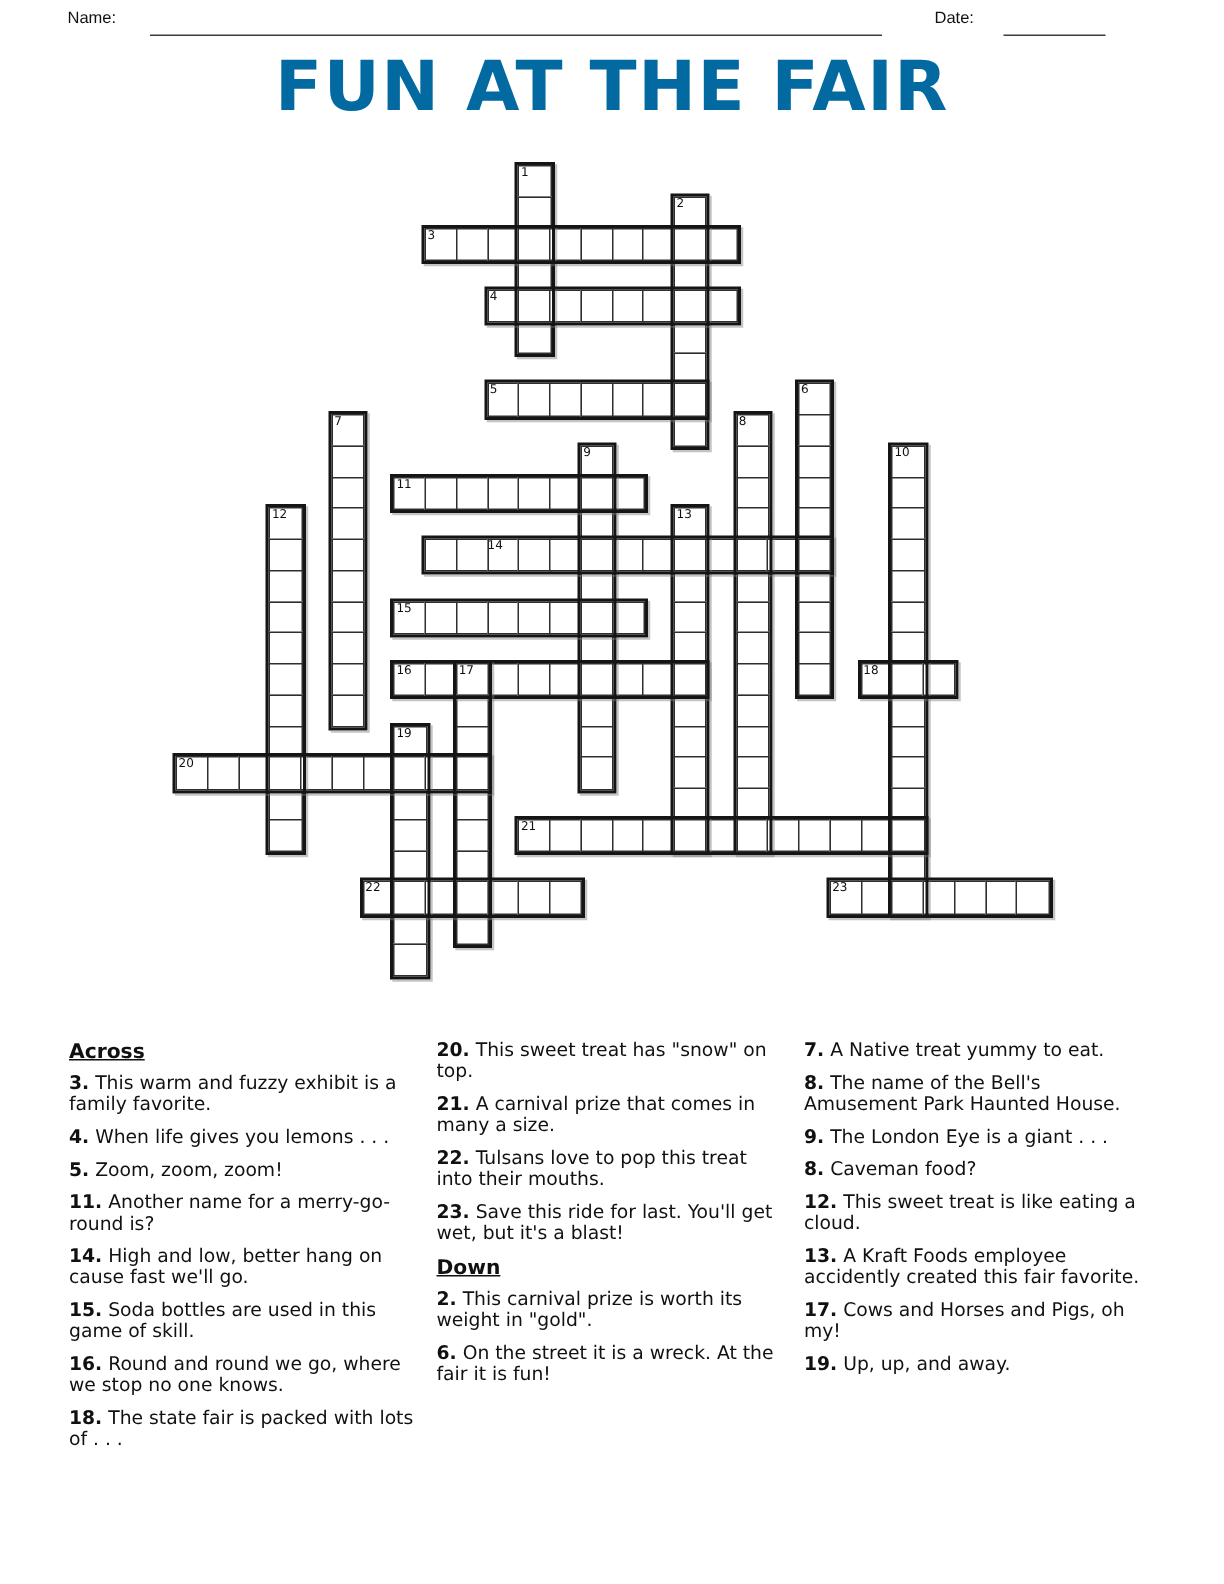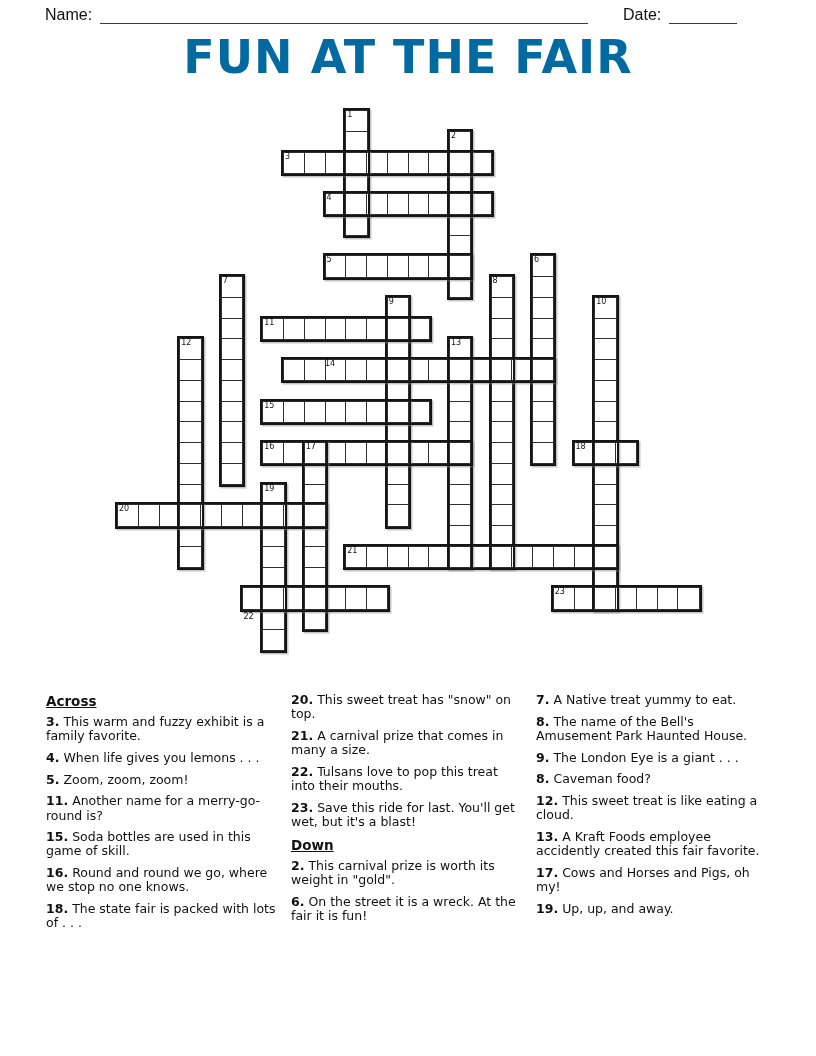--- a/index.html
+++ b/index.html
@@ -1,21 +1,21 @@
 <!DOCTYPE html>
 <html><head>
 <meta charset="utf-8">
 <style>
   html,body{margin:0;padding:0;background:#fff;}
   .page{position:relative;width:816px;height:1056px;background:#ffffff;overflow:hidden;
         font-family:"DejaVu Sans",sans-serif;color:#111;}
 
   
   .hdr-label{position:absolute;top:6px;font-family:"Liberation Sans",sans-serif;
-             font-size:16px;color:#111;}
+             font-size:11px;color:#111;}
   #name-label{left:45px;}
   #date-label{left:623px;}
   .hdr-line{position:absolute;top:23px;height:0;border-bottom:1.6px solid #3c3c3c;}
   #name-line{left:100px;width:488px;}
   #date-line{left:669px;width:68px;}
 
   
   .title{position:absolute;top:30px;left:0;width:816px;text-align:center;
          font-size:46px;font-weight:bold;letter-spacing:1px;color:#0369a1;}
 
@@ -302,32 +302,33 @@
       <span class="cell-num" style="left: 305.75px; top: 443px;">17</span>
       <div class="word-outline" style="left: 571.5px; top: 440px; width: 67.75px; height: 26.25px;"></div>
       <span class="cell-num" style="left: 575.5px; top: 443px;">18</span>
       <div class="word-outline" style="left: 260.25px; top: 481.5px; width: 26.25px; height: 171.5px;"></div>
       <span class="cell-num" style="left: 264.25px; top: 484.5px;">19</span>
       <div class="word-outline" style="left: 115px; top: 502.25px; width: 213px; height: 26.25px;"></div>
       <span class="cell-num" style="left: 119px; top: 505.25px;">20</span>
       <div class="word-outline" style="left: 343.25px; top: 543.75px; width: 275.25px; height: 26.25px;"></div>
       <span class="cell-num" style="left: 347.25px; top: 546.75px;">21</span>
       <div class="word-outline" style="left: 239.5px; top: 585.25px; width: 150.75px; height: 26.25px;"></div>
-      <span class="cell-num" style="left: 243.5px; top: 588.25px; margin-top: 25px;">22</span>
+      <span class="cell-num" style="left: 243.5px; top: 588.25px;">22</span>
       <div class="word-outline" style="left: 550.75px; top: 585.25px; width: 150.75px; height: 26.25px;"></div>
       <span class="cell-num" style="left: 554.75px; top: 588.25px;">23</span>
     </div>
 
   <div id="clues">
       <div class="clue-col">
         <div class="clue-header">Across</div>
         <p class="clue"><b>3.</b> This warm and fuzzy exhibit is a family favorite.</p>
         <p class="clue"><b>4.</b> When life gives you lemons . . .</p>
         <p class="clue"><b>5.</b> Zoom, zoom, zoom!</p>
         <p class="clue"><b>11.</b> Another name for a merry-go-round is?</p>
+        <p class="clue"><b>14.</b> High and low, better hang on cause fast we'll go.</p>
         <p class="clue"><b>15.</b> Soda bottles are used in this game of skill.</p>
         <p class="clue"><b>16.</b> Round and round we go, where we stop no one knows.</p>
         <p class="clue"><b>18.</b> The state fair is packed with lots of . . .</p>
       </div>
       <div class="clue-col">
         <p class="clue"><b>20.</b> This sweet treat has "snow" on top.</p>
         <p class="clue"><b>21.</b> A carnival prize that comes in many a size.</p>
         <p class="clue"><b>22.</b> Tulsans love to pop this treat into their mouths.</p>
         <p class="clue"><b>23.</b> Save this ride for last. You'll get wet, but it's a blast!</p>
         <div class="clue-header">Down</div>

